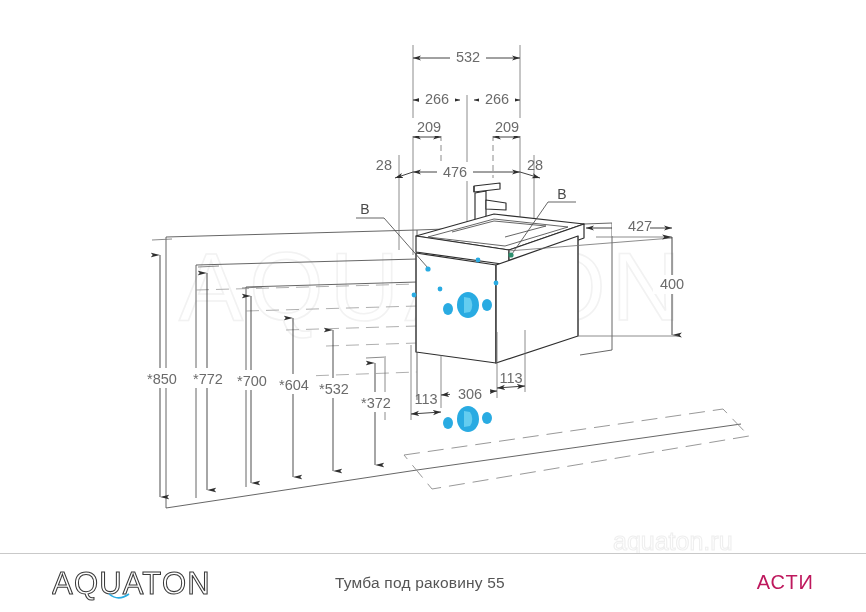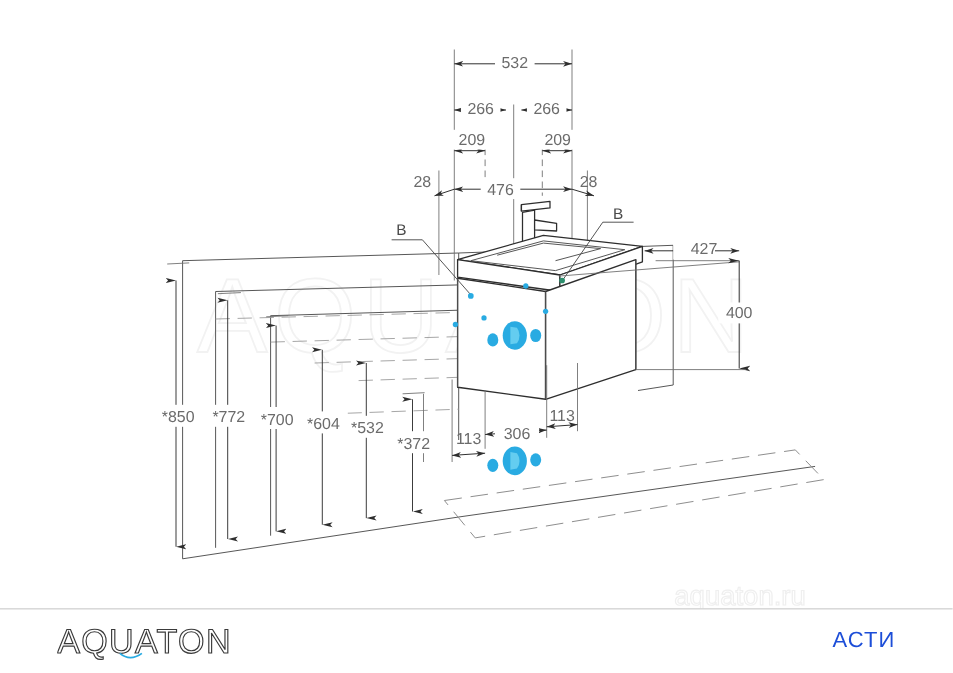--- a/index.html
+++ b/index.html
@@ -20,21 +20,21 @@
   .footer-logo{
     position:absolute;left:52px;top:12px;width:200px;height:38px;
   }
   .footer-title{
     position:absolute;left:335px;top:20px;
     font-size:15.5px;letter-spacing:.2px;color:#555;
     white-space:nowrap;font-weight:400;
   }
   .footer-model{
     position:absolute;right:52px;top:17px;
-    font-size:20px;letter-spacing:1px;color:#1d4ed8;
+    font-size:20px;letter-spacing:1px;color:#be185d;
     white-space:nowrap;font-weight:300;
   }
 </style>
 </head>
 <body>
 
 <div id="sheet">
 
   <svg id="drawing" viewBox="0 0 866 612">
 
@@ -288,17 +288,18 @@
 
   <div class="footer">
 
     <div class="footer-logo">
       <svg viewBox="0 0 200 38" width="200" height="38">
         <text x="0" y="28" font-size="31" letter-spacing="1.2" font-family="Liberation Sans, sans-serif" fill="none" stroke="#3a3a3a" stroke-width="1.05">AQUATON</text>
         <path d="M57,28 C63,33 70,33 77,28" fill="none" stroke="#29abe2" stroke-width="1.6"></path>
       </svg>
     </div>
 
+    <div class="footer-title">Тумба под раковину 55</div>
 
     <div class="footer-model">АСТИ</div>
   </div>
 
 </div>
 
 </body></html>

